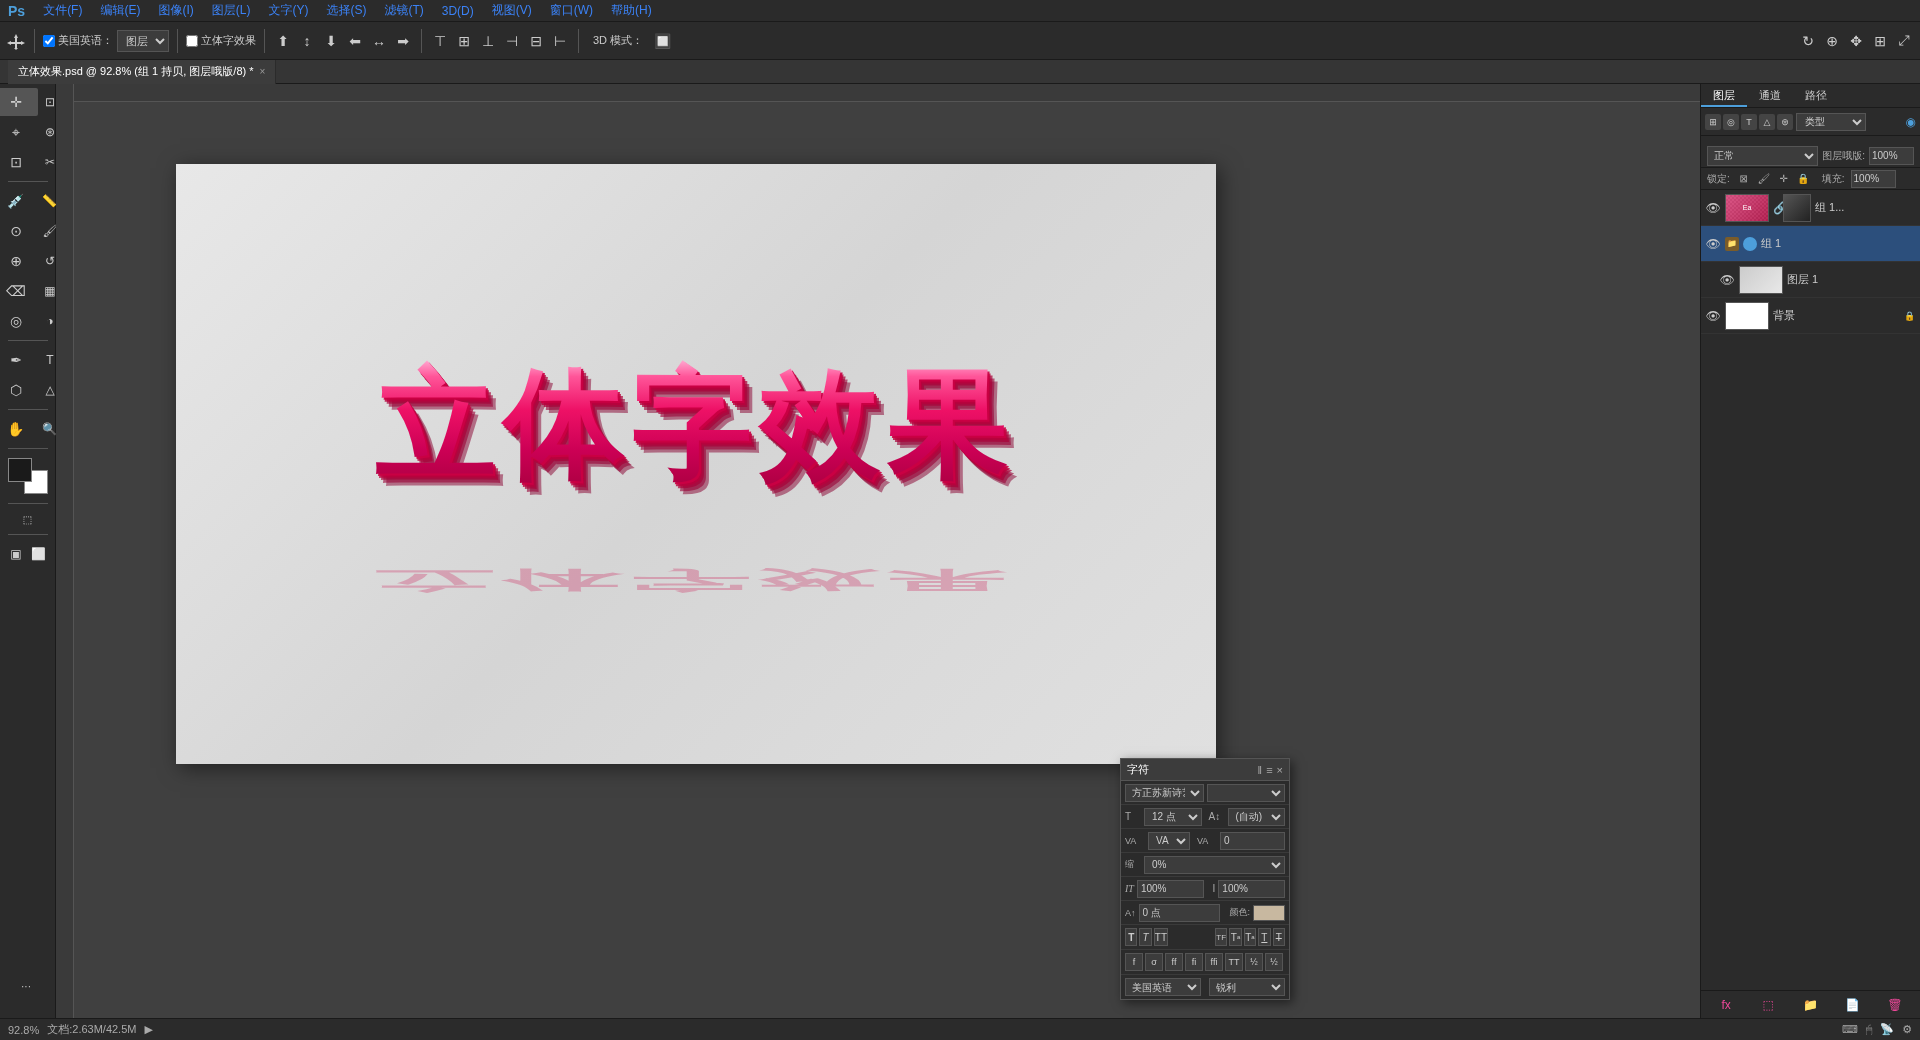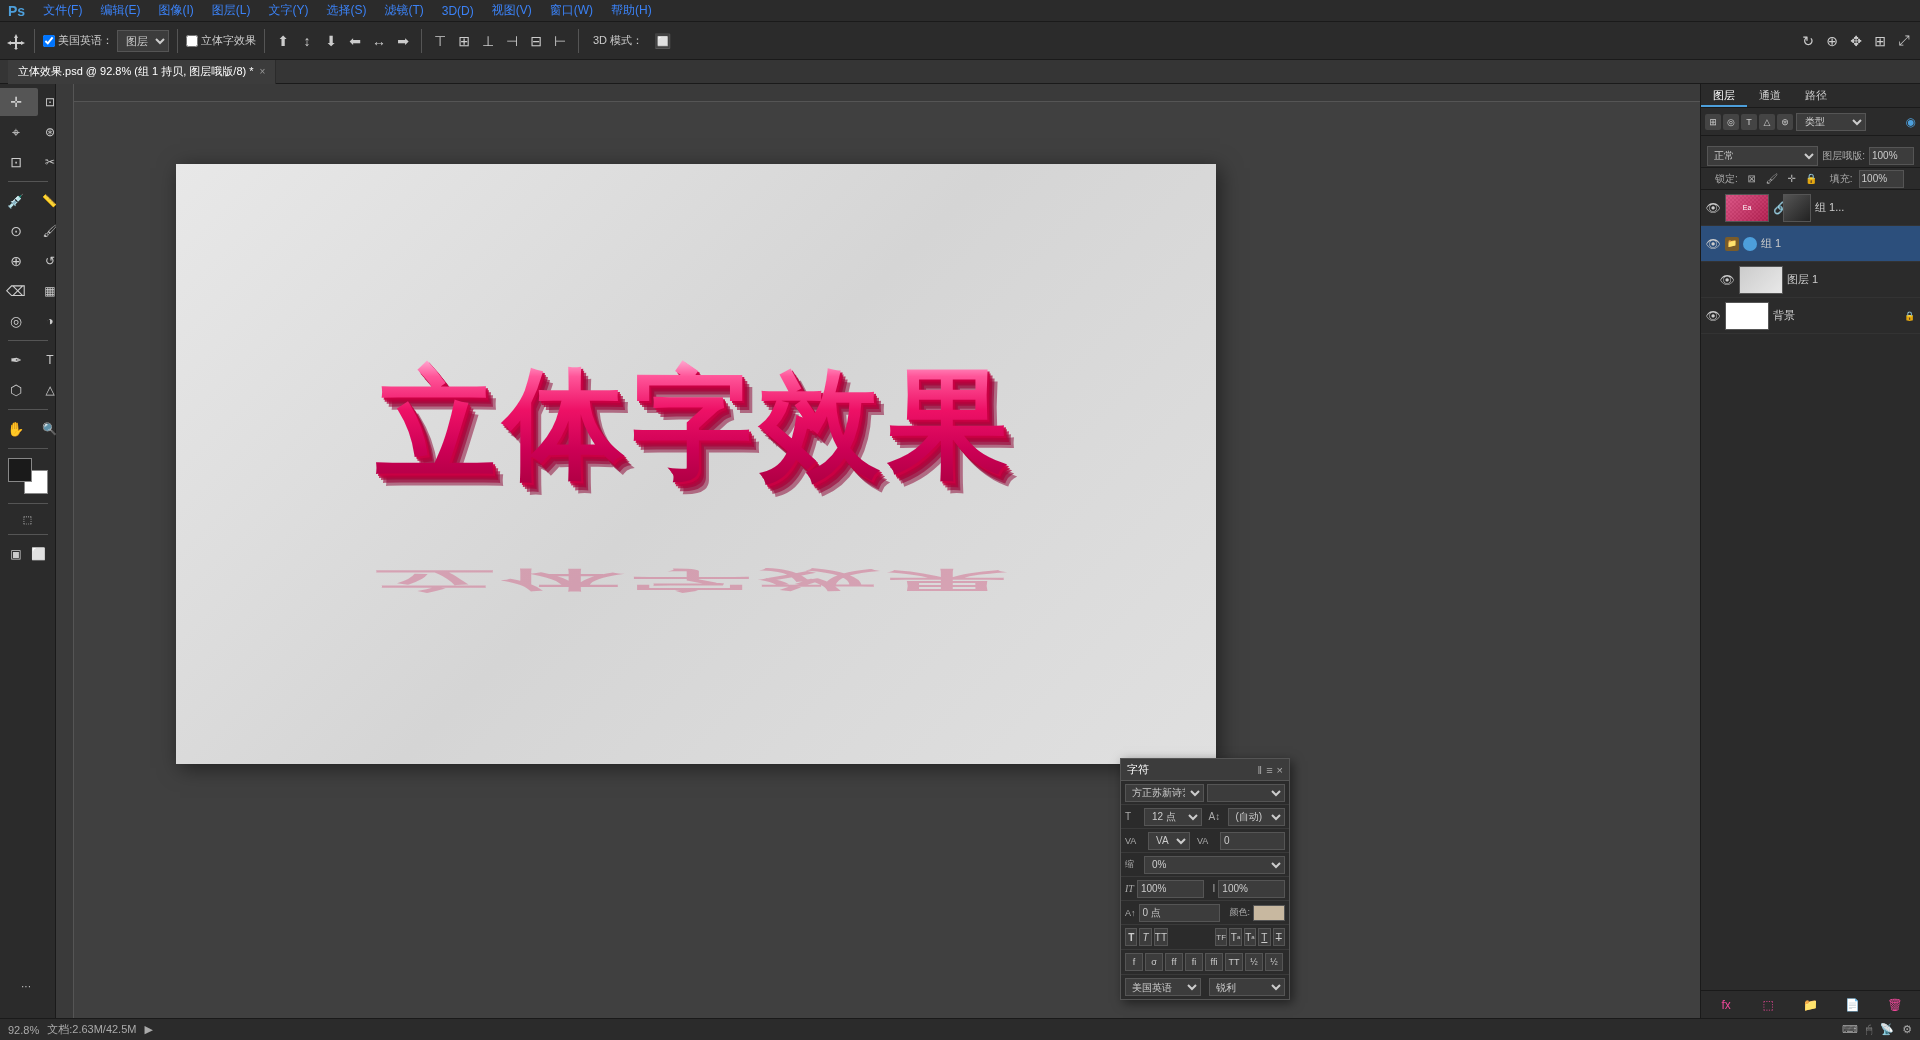--- a/index.html
+++ b/index.html
@@ -287,21 +287,21 @@
       border: 1px solid #555;
       color: #ccc;
       font-size: 10px;
       padding: 1px 2px;
       height: 20px;
       flex: 1;
     }
     .opacity-row {
       display: flex;
       align-items: center;
-      padding: 2px 14px;
+      padding: 2px 6px;
       gap: 4px;
       border-bottom: 1px solid #1a1a1a;
       height: 22px;
       font-size: 10px;
     }
     .opacity-input {
       background: #3c3c3c;
       border: 1px solid #555;
       color: #ccc;
       font-size: 10px;

